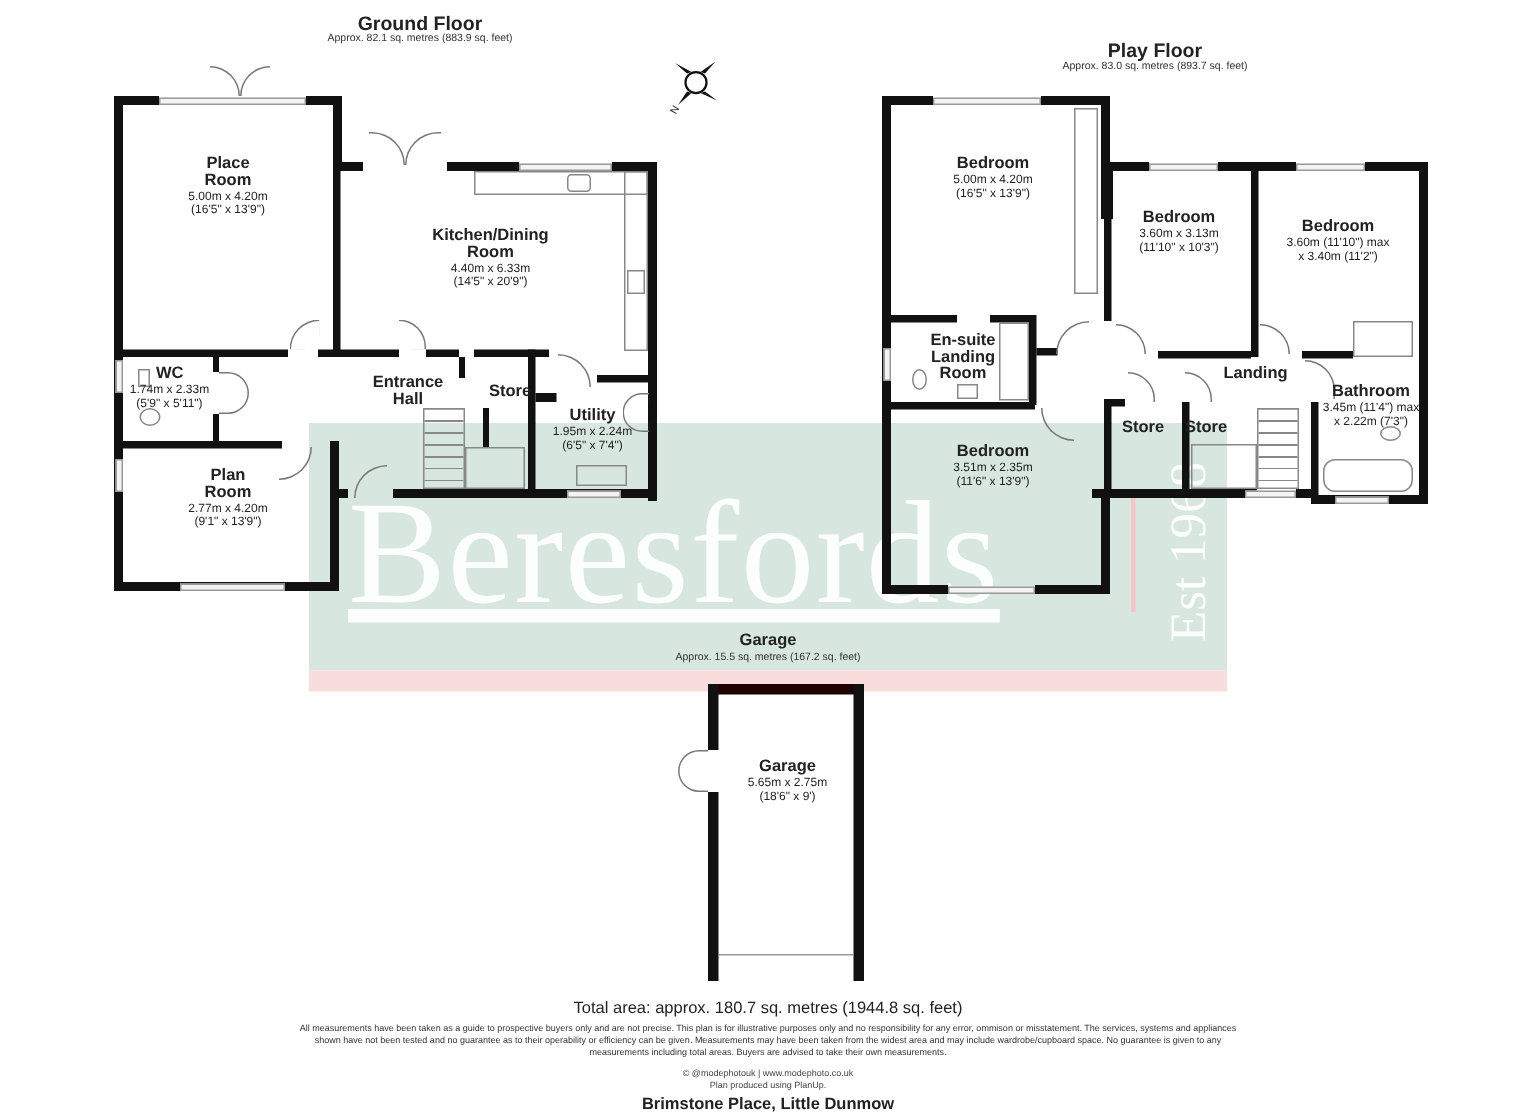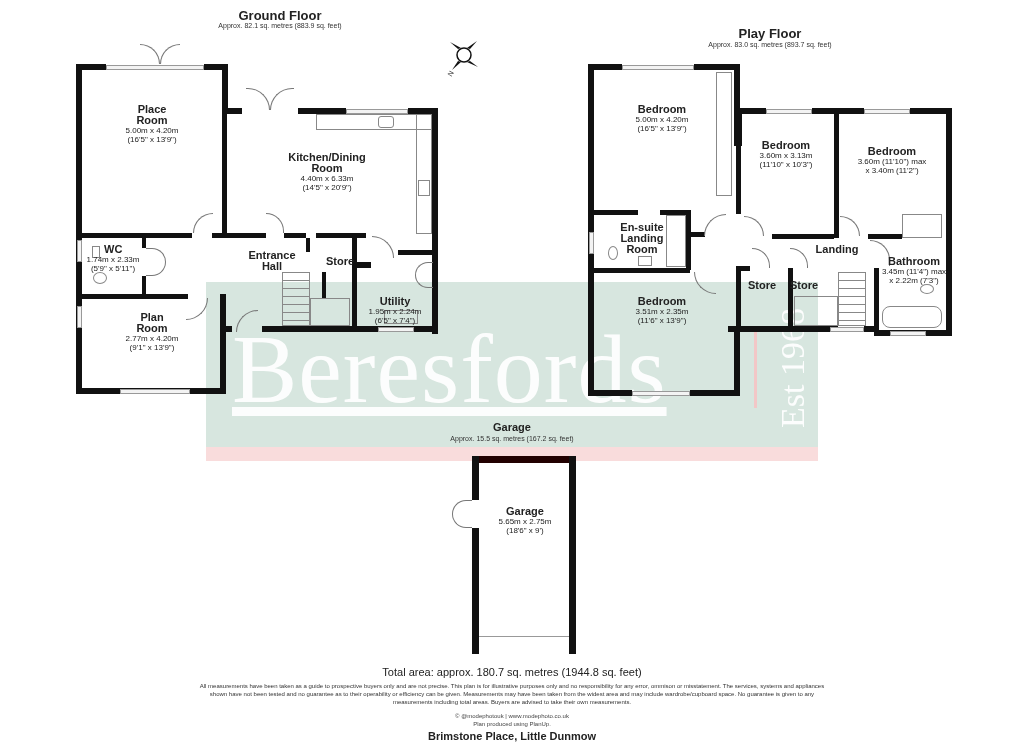--- a/index.html
+++ b/index.html
@@ -133,21 +133,21 @@
   <div class="d">1.74m x 2.33m</div>
   <div class="d">(5'9" x 5'11")</div>
 </div>
 <div class="room-label" style="left:242px; top:250px; width:60px;">
   <div class="n">Entrance</div>
   <div class="n">Hall</div>
 </div>
 <div class="room-label" style="left:322px; top:256px; width:36px;">
   <div class="n">Store</div>
 </div>
-<div class="room-label" style="left:360px; top:272px; width:70px;margin-top:24px;">
+<div class="room-label" style="left:360px; top:272px; width:70px;">
   <div class="n">Utility</div>
   <div class="d">1.95m x 2.24m</div>
   <div class="d">(6'5" x 7'4")</div>
 </div>
 <div class="room-label" style="left:112px; top:312px; width:80px;">
   <div class="n">Plan</div>
   <div class="n">Room</div>
   <div class="d">2.77m x 4.20m</div>
   <div class="d">(9'1" x 13'9")</div>
 </div>

